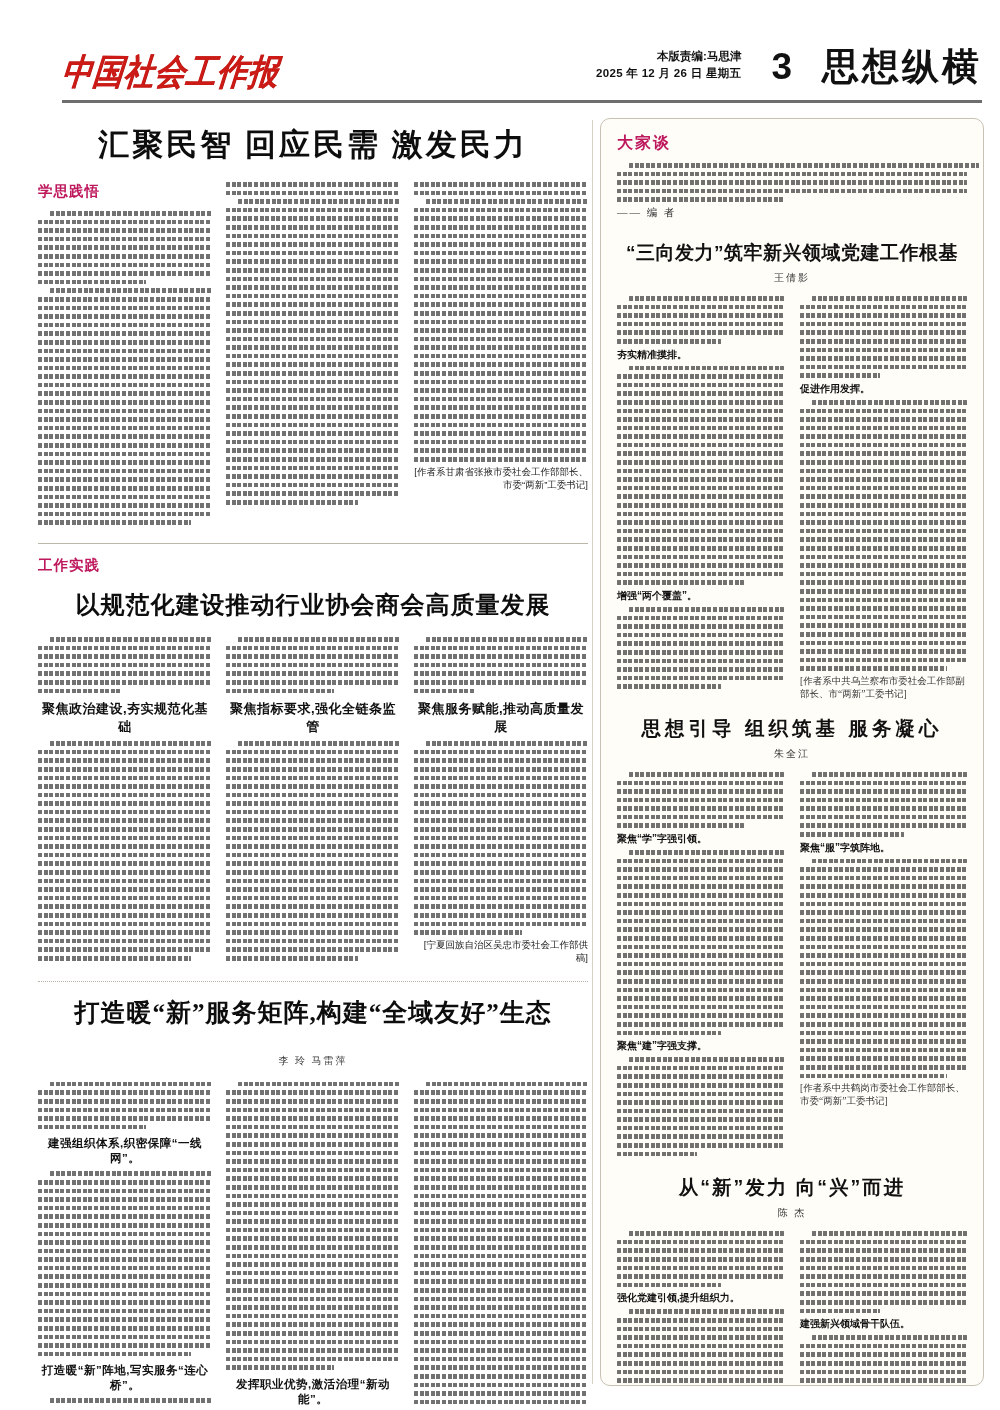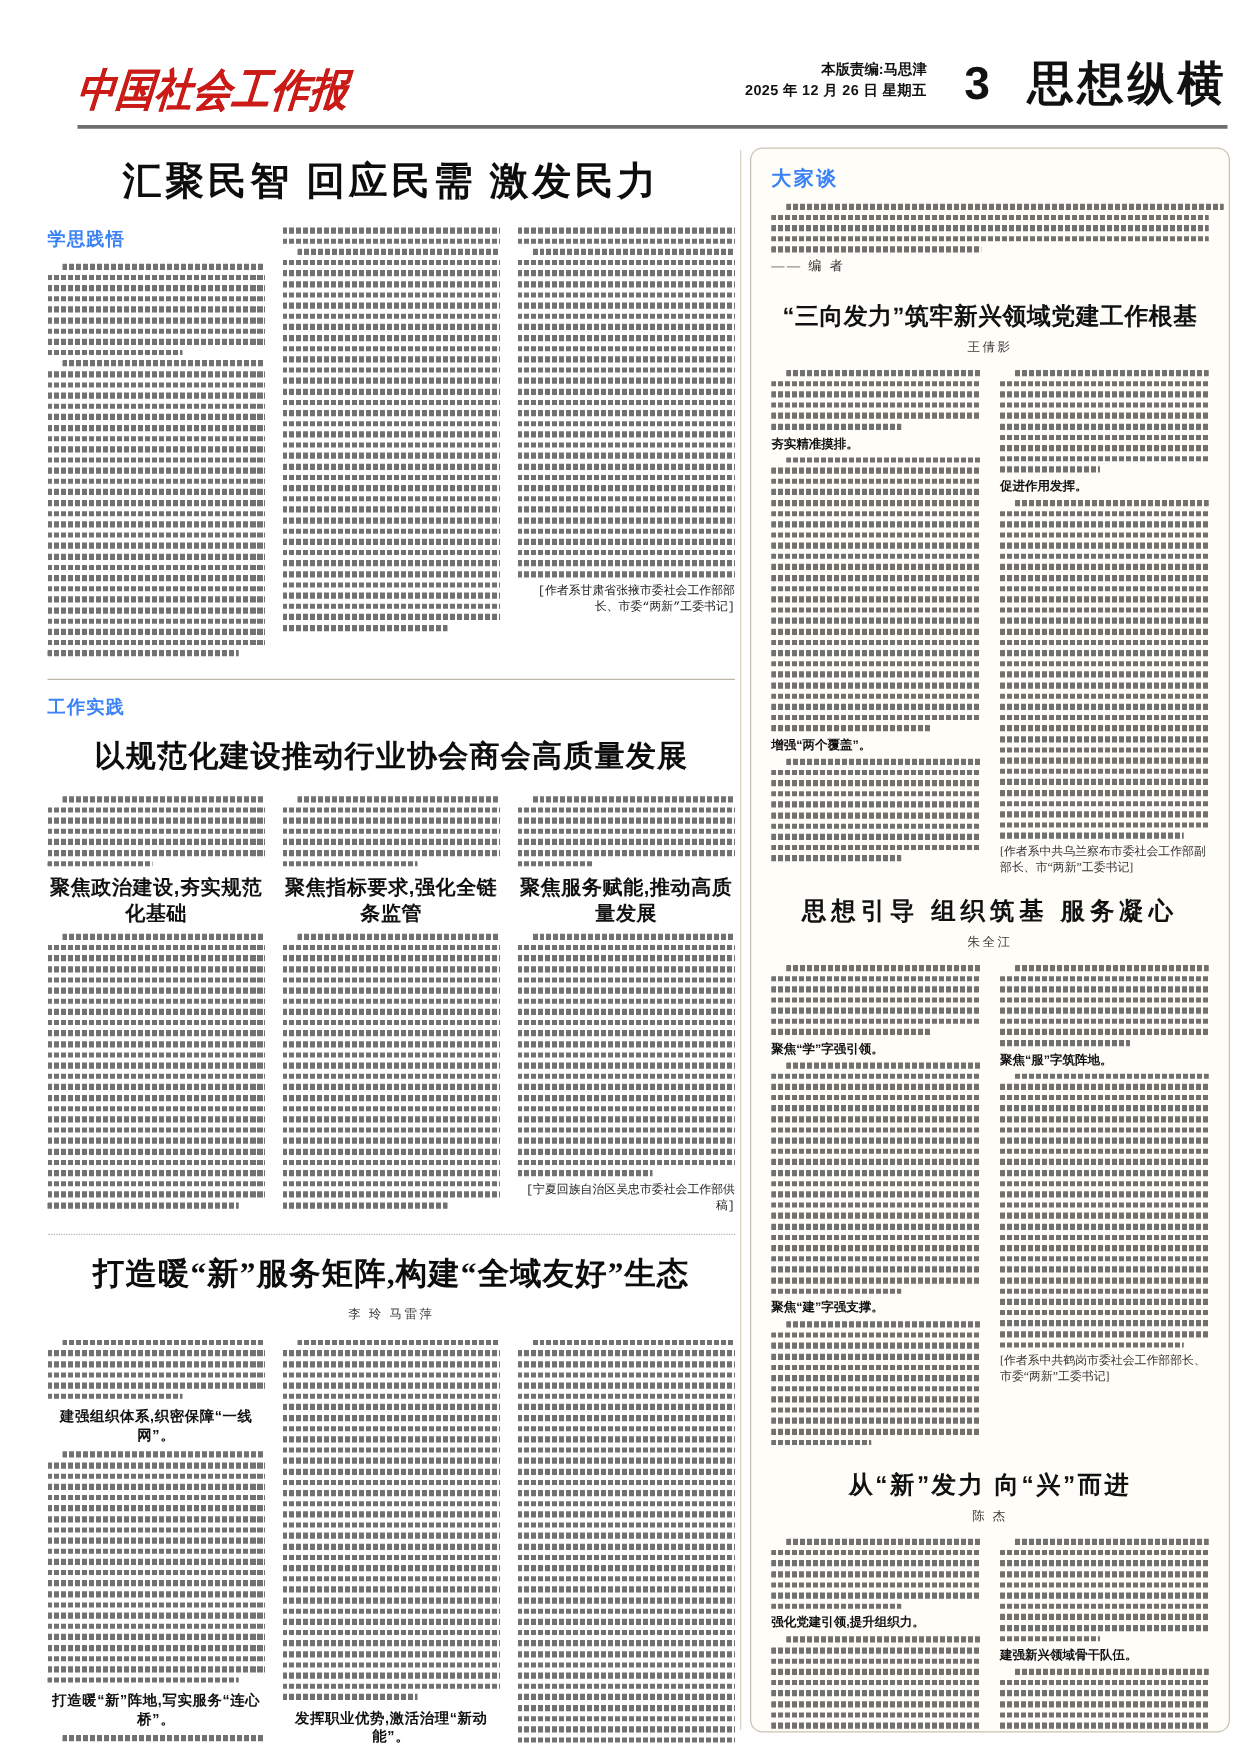--- a/index.html
+++ b/index.html
@@ -66,33 +66,33 @@
     overflow:hidden;
   }
   .vsep{
     position:absolute;left:592px;top:120px;width:1px;height:1264px;
     background:#d8d2c6;
   }
 
   
   .kicker{
     font-family:"Liberation Sans","DejaVu Sans",sans-serif;
-    color:#3b82f6;font-weight:bold;font-size:14.5px;letter-spacing:1px;
+    color:#be185d;font-weight:bold;font-size:14.5px;letter-spacing:1px;
   }
   .headline-xl{
     font-family:"Liberation Serif","DejaVu Serif",serif;
     font-weight:bold;color:#0d0d0d;
     text-align:center;
   }
   .byline{
     text-align:center;font-size:10px;color:#3a3a3a;
     font-family:"Liberation Serif",serif;letter-spacing:2px;
   }
   .subhead{
-    text-align:center;font-weight:bold;font-size:16px;color:#111;
+    text-align:center;font-weight:bold;font-size:13px;color:#111;
     font-family:"Liberation Sans","DejaVu Sans",sans-serif;
     letter-spacing:0.5px;margin:7px 0 5px 0;
   }
 
   
   .bodycol{ }
   .ln{
     height:4.6px;
     background:repeating-linear-gradient(90deg,
       #4a4a4a 0px,#4a4a4a 4.0px,
@@ -137,21 +137,21 @@
     text-align:center;font-weight:bold;font-size:19.5px;color:#111;
     font-family:"Liberation Sans","DejaVu Sans",sans-serif;letter-spacing:4px;
     margin-top:6px;
   }
   .credit{
     font-size:9.5px;color:#333;text-align:left;margin-top:3px;
     font-family:"Liberation Serif",serif;
   }
   .src{
     font-size:9.5px;color:#222;text-align:right;margin-top:4px;
-    font-family:Liberation Mono, monospace;
+    font-family:Liberation Sans, sans-serif;
   }
   .sub-r{
     font-weight:bold;font-size:10px;color:#111;
     font-family:"Liberation Sans",sans-serif;
   }
 </style>
 </head>
 <body>
 
 <div class="page">
@@ -420,21 +420,21 @@
               <div class="ln w62"></div>
             <div class="src">[宁夏回族自治区吴忠市委社会工作部供稿]</div>
           </div>
         </div>
       </div>
       <div class="hr-dot"></div>
     </div>
 
     <div style="margin-top:4px;">
       <div class="headline-xl" style="font-size:25px;letter-spacing:1px;">打造暖“新”服务矩阵,构建“全域友好”生态</div>
-      <div class="byline" style="margin-top:9px;font-family:Liberation Serif, serif;">李  玲   马雷萍</div>
+      <div class="byline" style="margin-top:25px;font-family:Liberation Serif, serif;">李  玲   马雷萍</div>
 
       <div style="display:flex;gap:14px;margin-top:14px;">
         <div style="flex:1;min-width:0;">
           <div class="bodycol">
             <div class="ln ind"></div>
               <div class="ln"></div>
               <div class="ln"></div>
               <div class="ln"></div>
             <div class="ln"></div>
               <div class="ln w62"></div>

